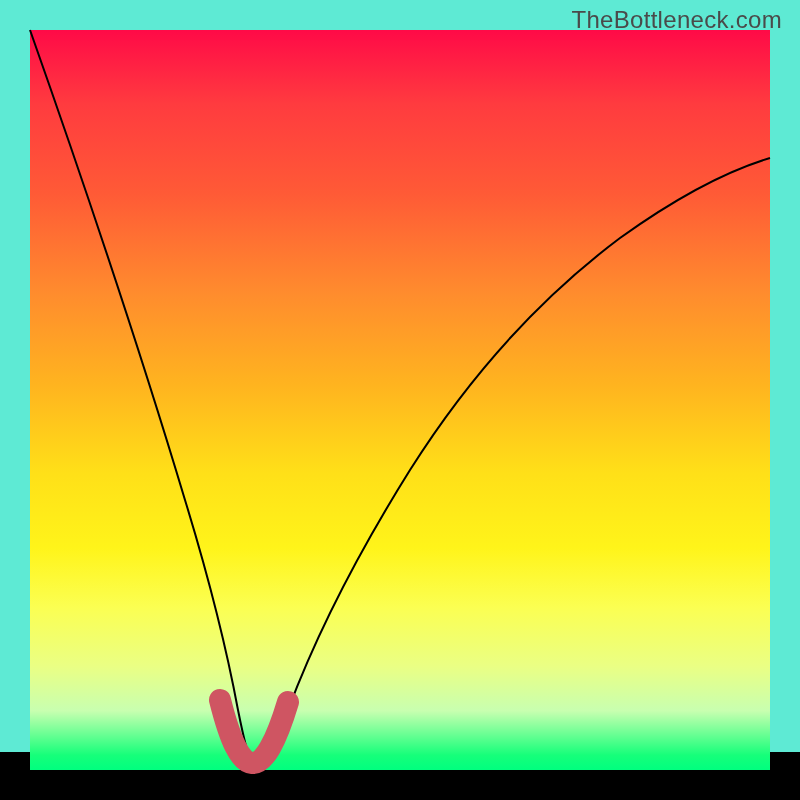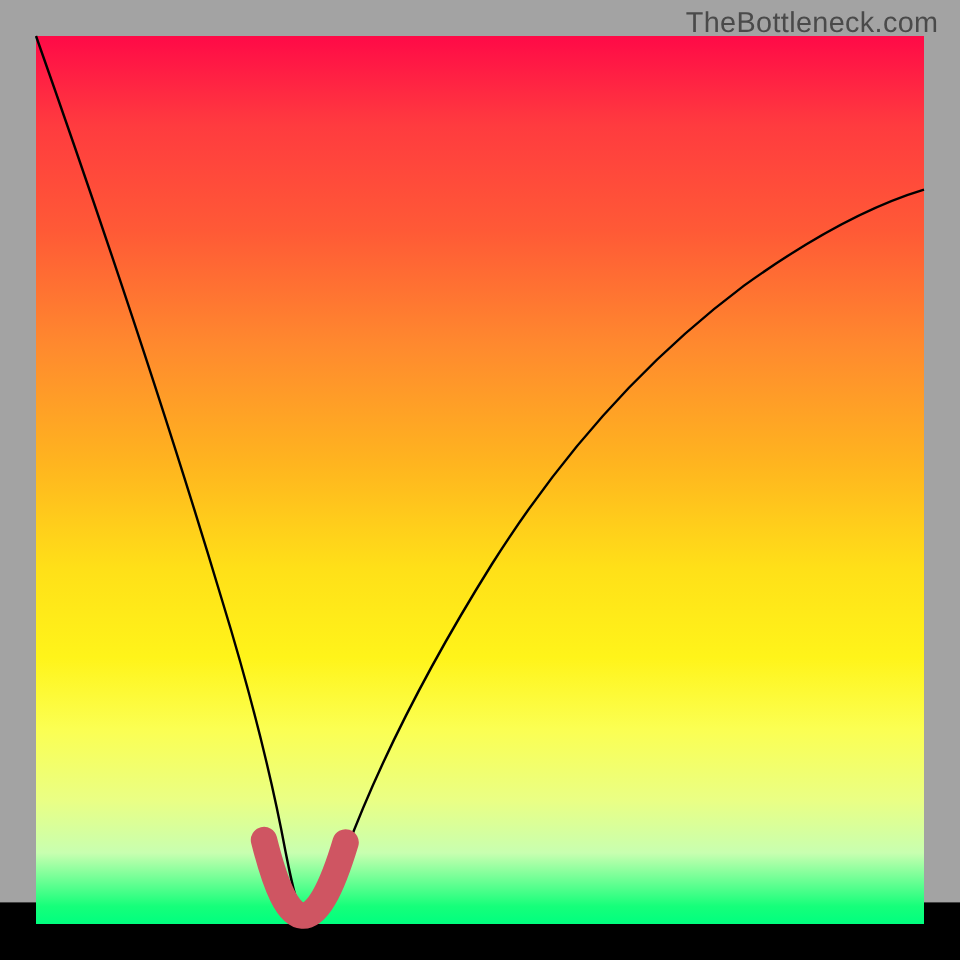--- a/index.html
+++ b/index.html
@@ -11,21 +11,21 @@
     position: relative;
     font-family: Arial, Helvetica, sans-serif;
     overflow: hidden;
   }
   .frame {
     position: absolute;
     top: 0;
     left: 0;
     width: 800px;
     height: 752px;
-    background: #a3a3a3;
+    background: #5eead4;
     text-decoration: underline;
   }
   .plot-area {
     position: absolute;
     top: 30px;
     left: 30px;
     width: 740px;
     height: 740px;
     background: linear-gradient(
       to bottom,

